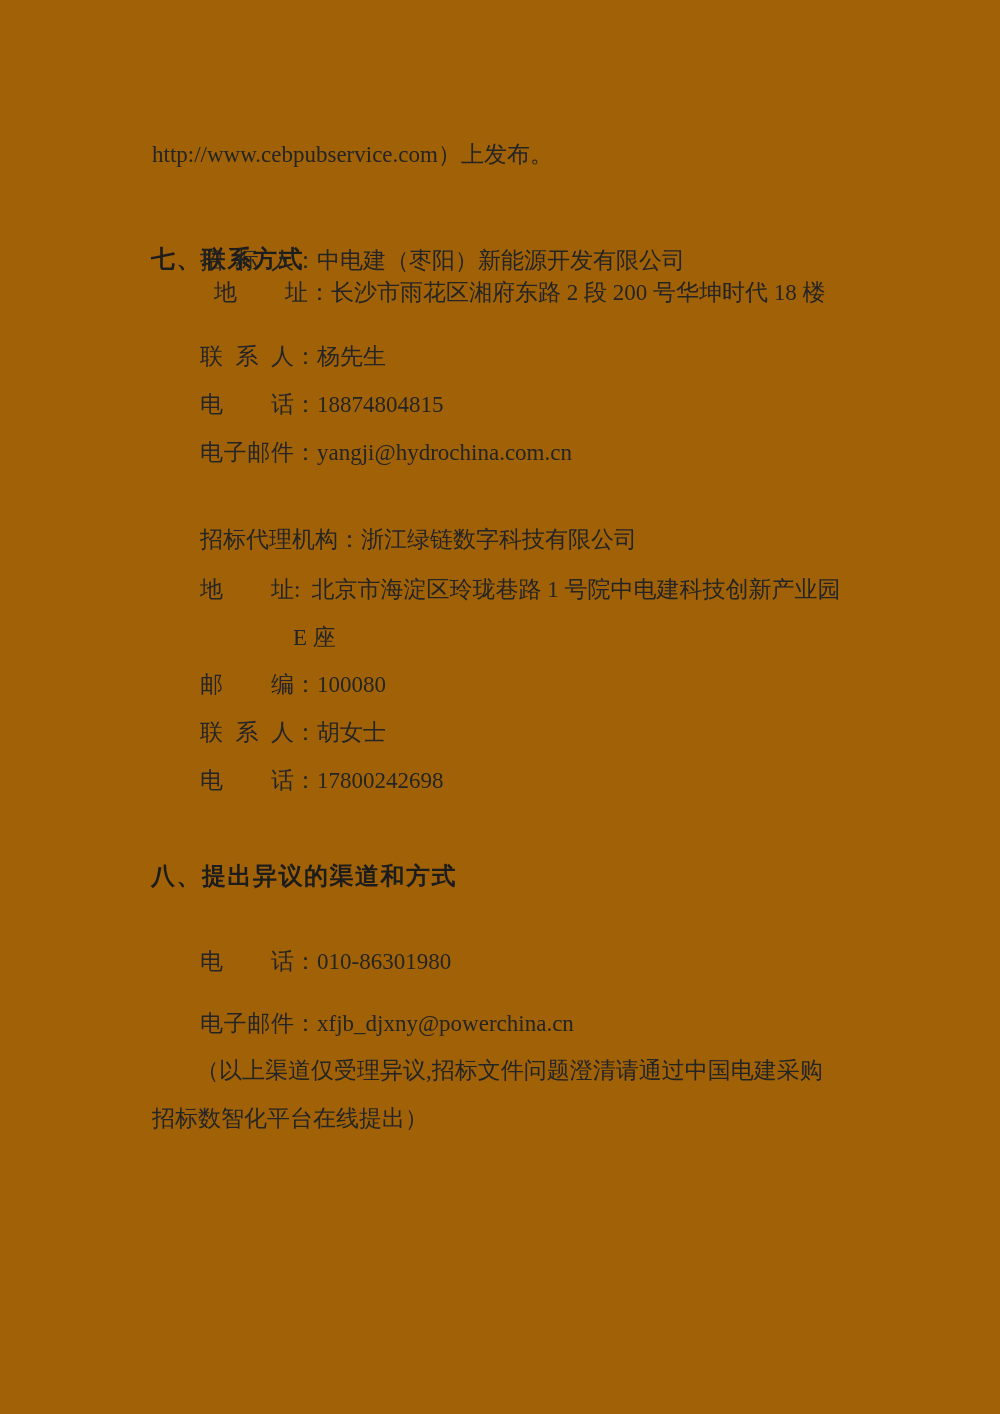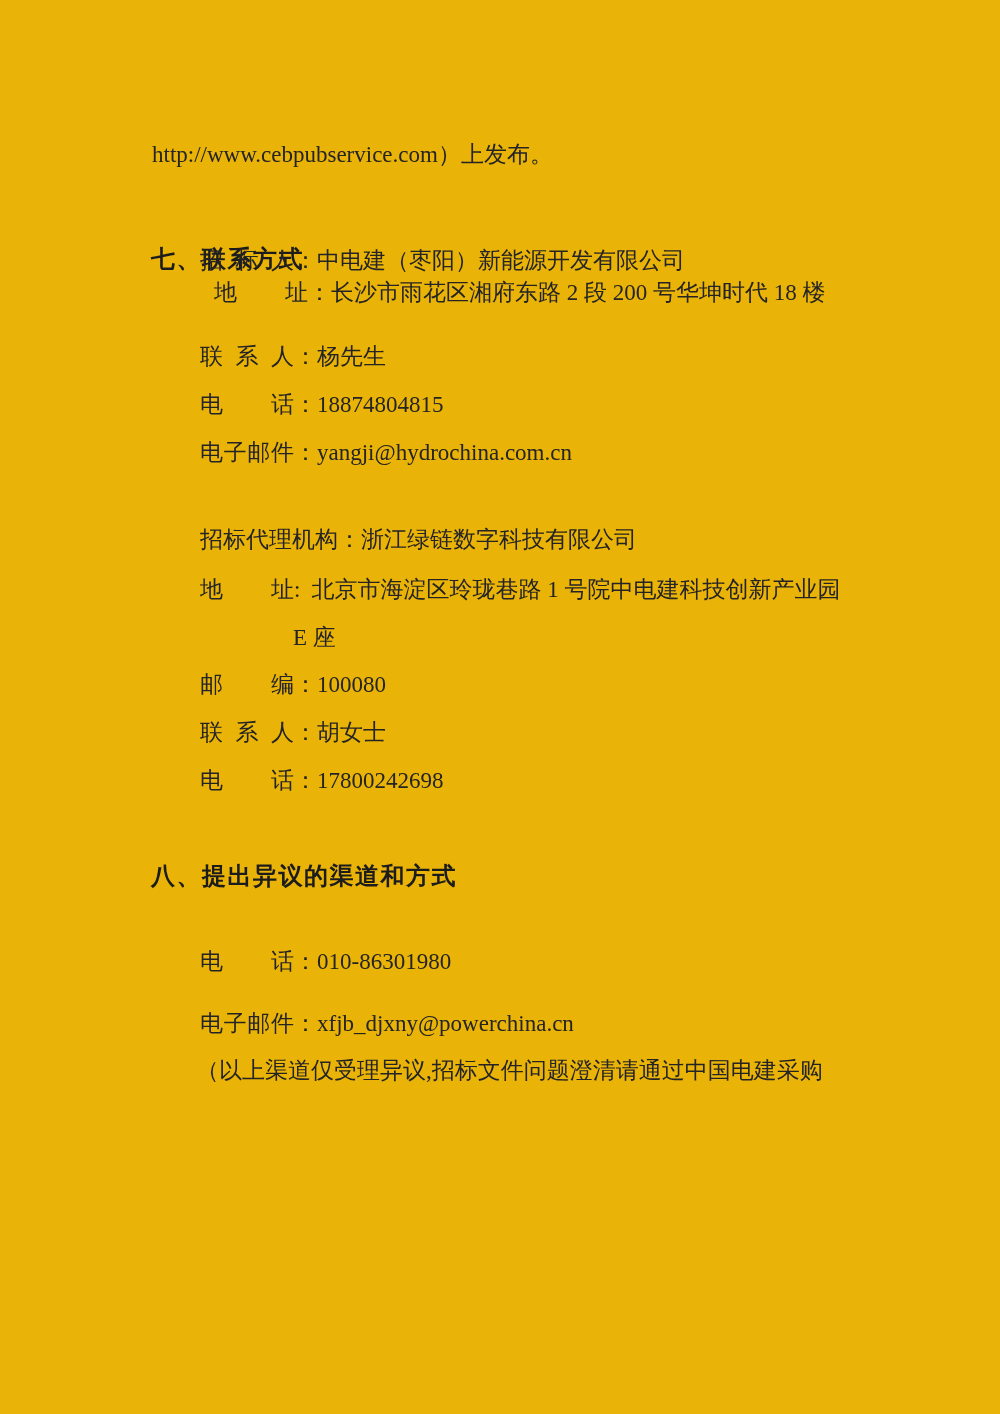--- a/index.html
+++ b/index.html
@@ -1,20 +1,20 @@
 <!DOCTYPE html>
 <html lang="zh"><head>
 <meta charset="utf-8">
 <style>
   html,body{margin:0;padding:0;background:#e8e8e8;}
   .page{
     position:relative;
     width:1000px;height:1414px;
     margin:0 auto;
-    background:#eab308;
+    background:#a16207;
     color:#242424;
     font-family:"Liberation Serif","DejaVu Serif",serif;
     overflow:hidden;
   }
   .line{
     position:absolute;
     white-space:nowrap;
     font-size:23px;
     line-height:30px;
   }
@@ -72,14 +72,15 @@
 
 
   <div class="heading" style="top:861px;left:151px;">八、提出异议的渠道和方式</div>
 
 
   <div class="line" style="top:947px;left:200px;"><span class="lbl spread">电话</span><span class="colon">：</span><span class="val">010-86301980</span></div>
 
   <div class="line" style="top:1009px;left:200px;"><span class="lbl spread">电子邮件</span><span class="colon">：</span><span class="val">xfjb_djxny@powerchina.cn</span></div>
 
   <div class="line" style="top:1056px;left:196px;">（以上渠道仅受理异议,招标文件问题澄清请通过中国电建采购</div>
+  <div class="line" style="top:1104px;left:152px;">招标数智化平台在线提出）</div>
 
 </div>
 
 </body></html>

